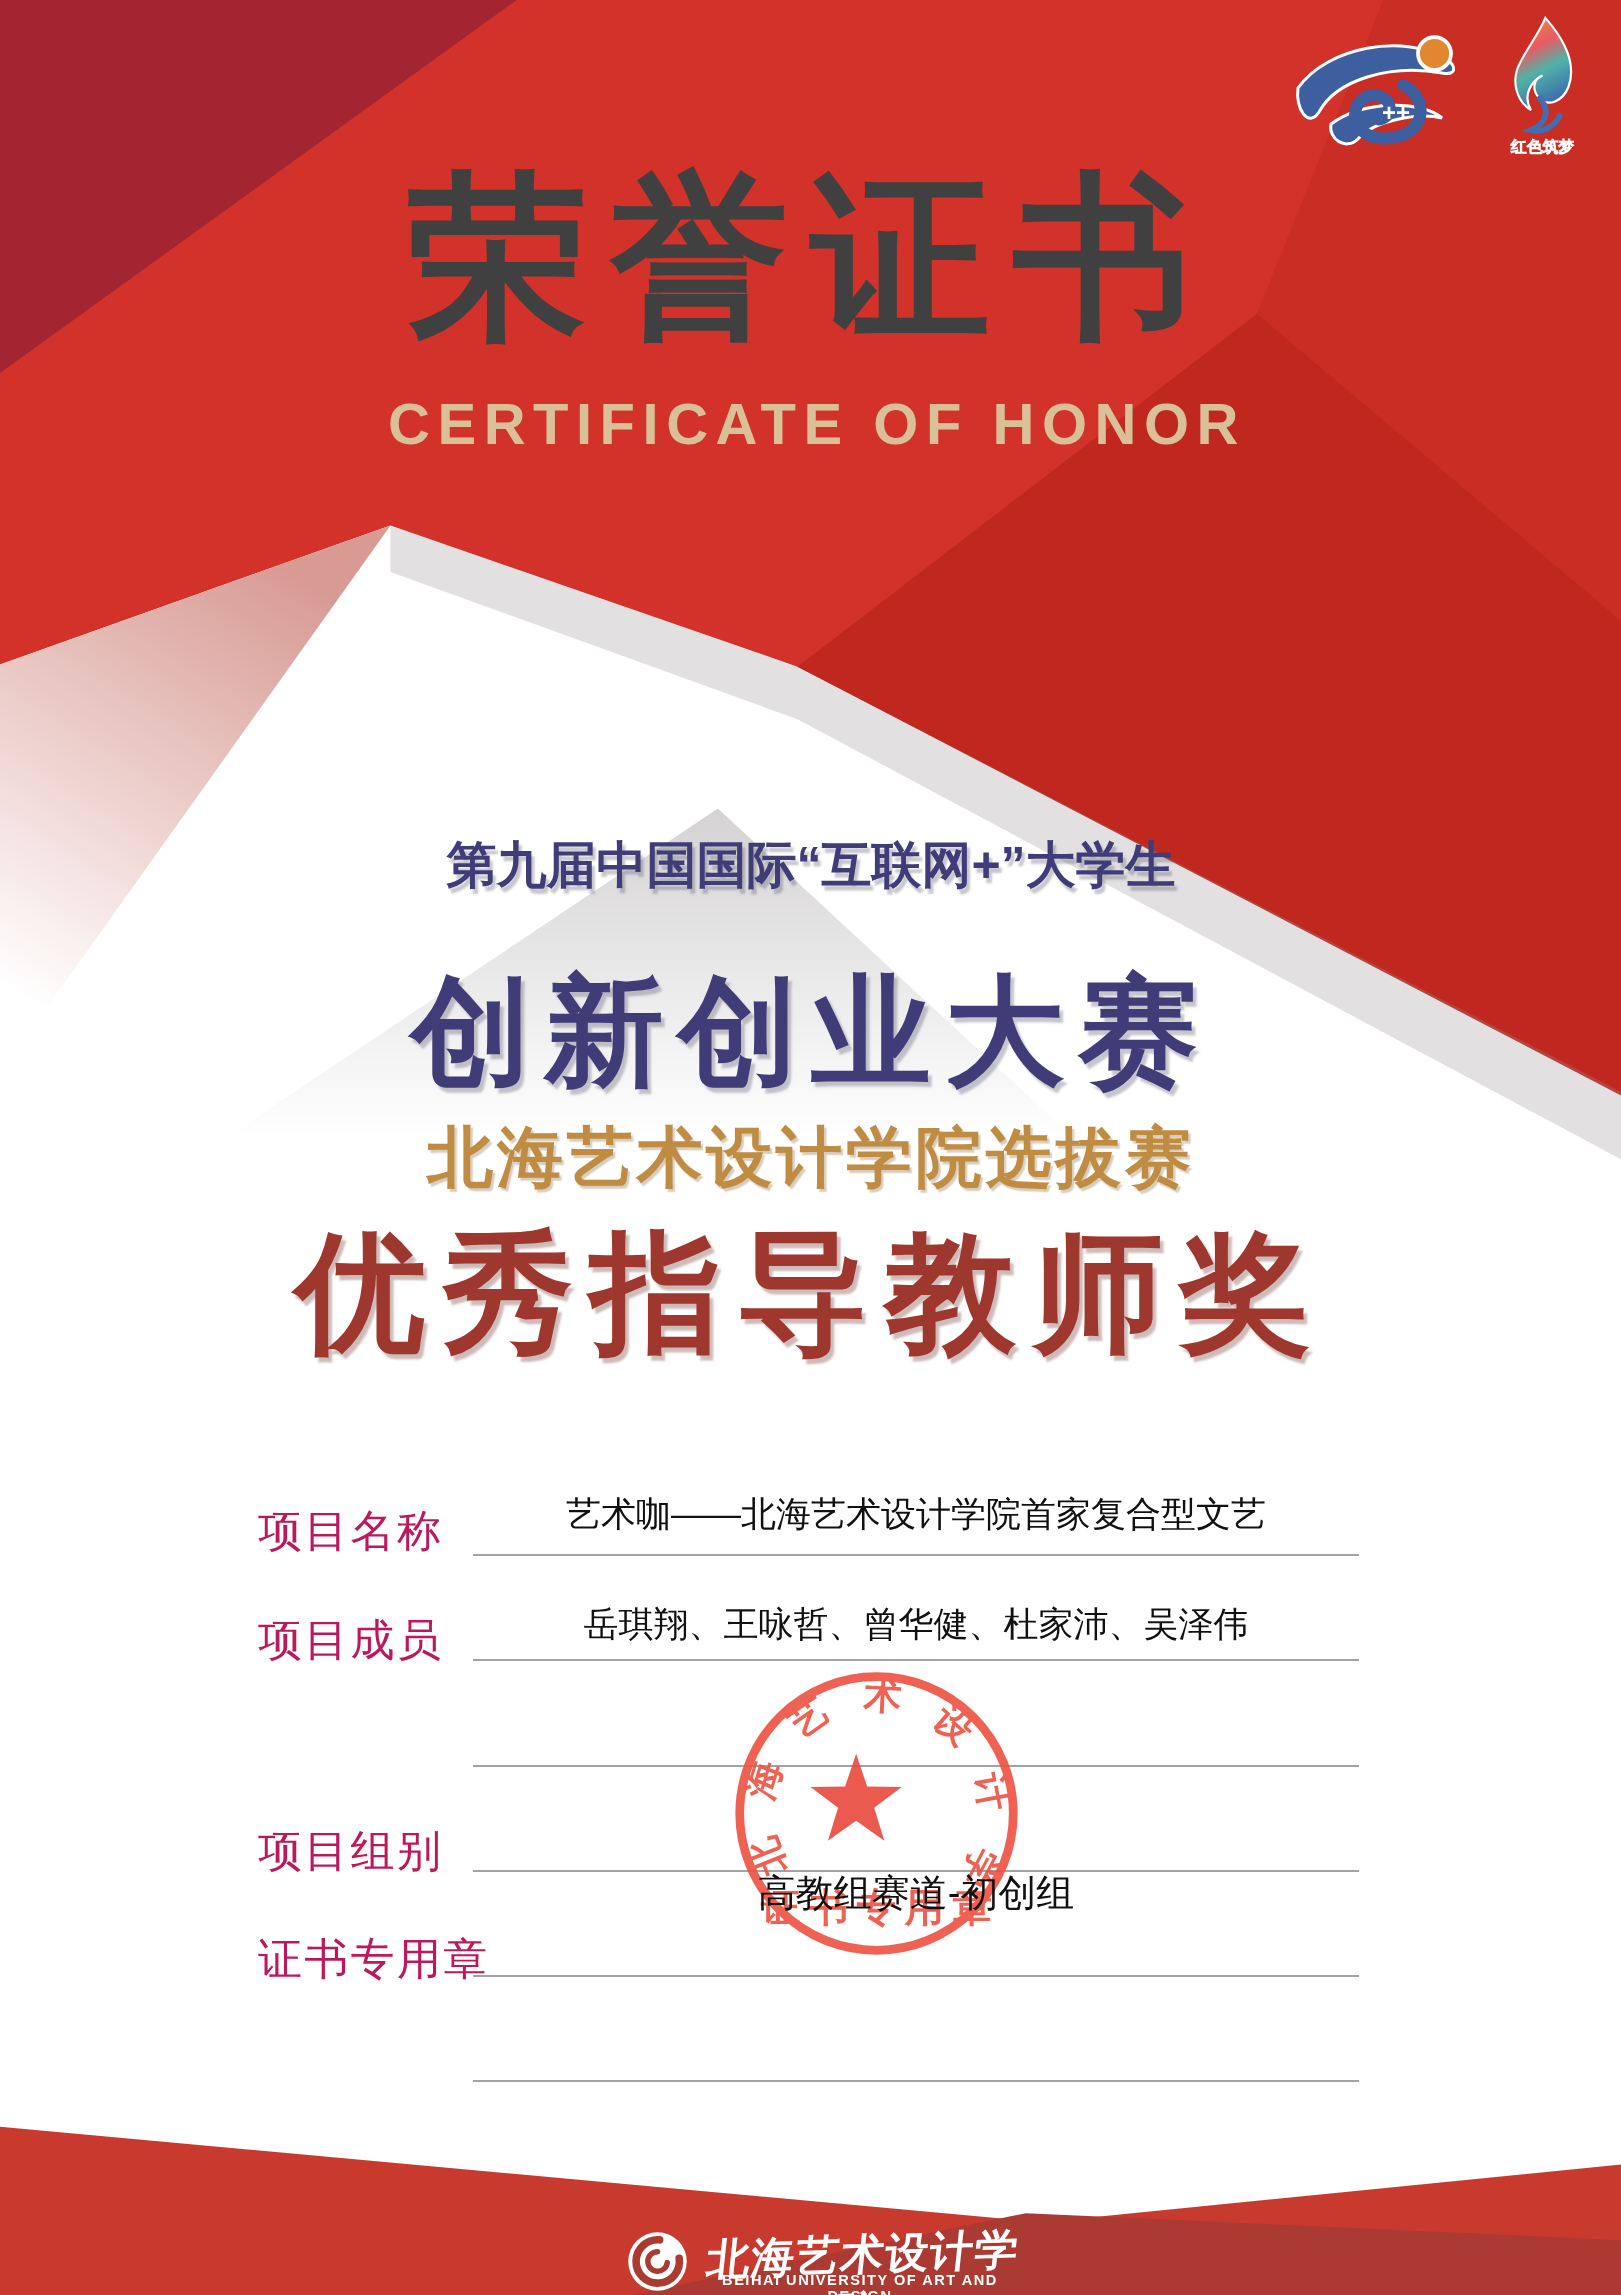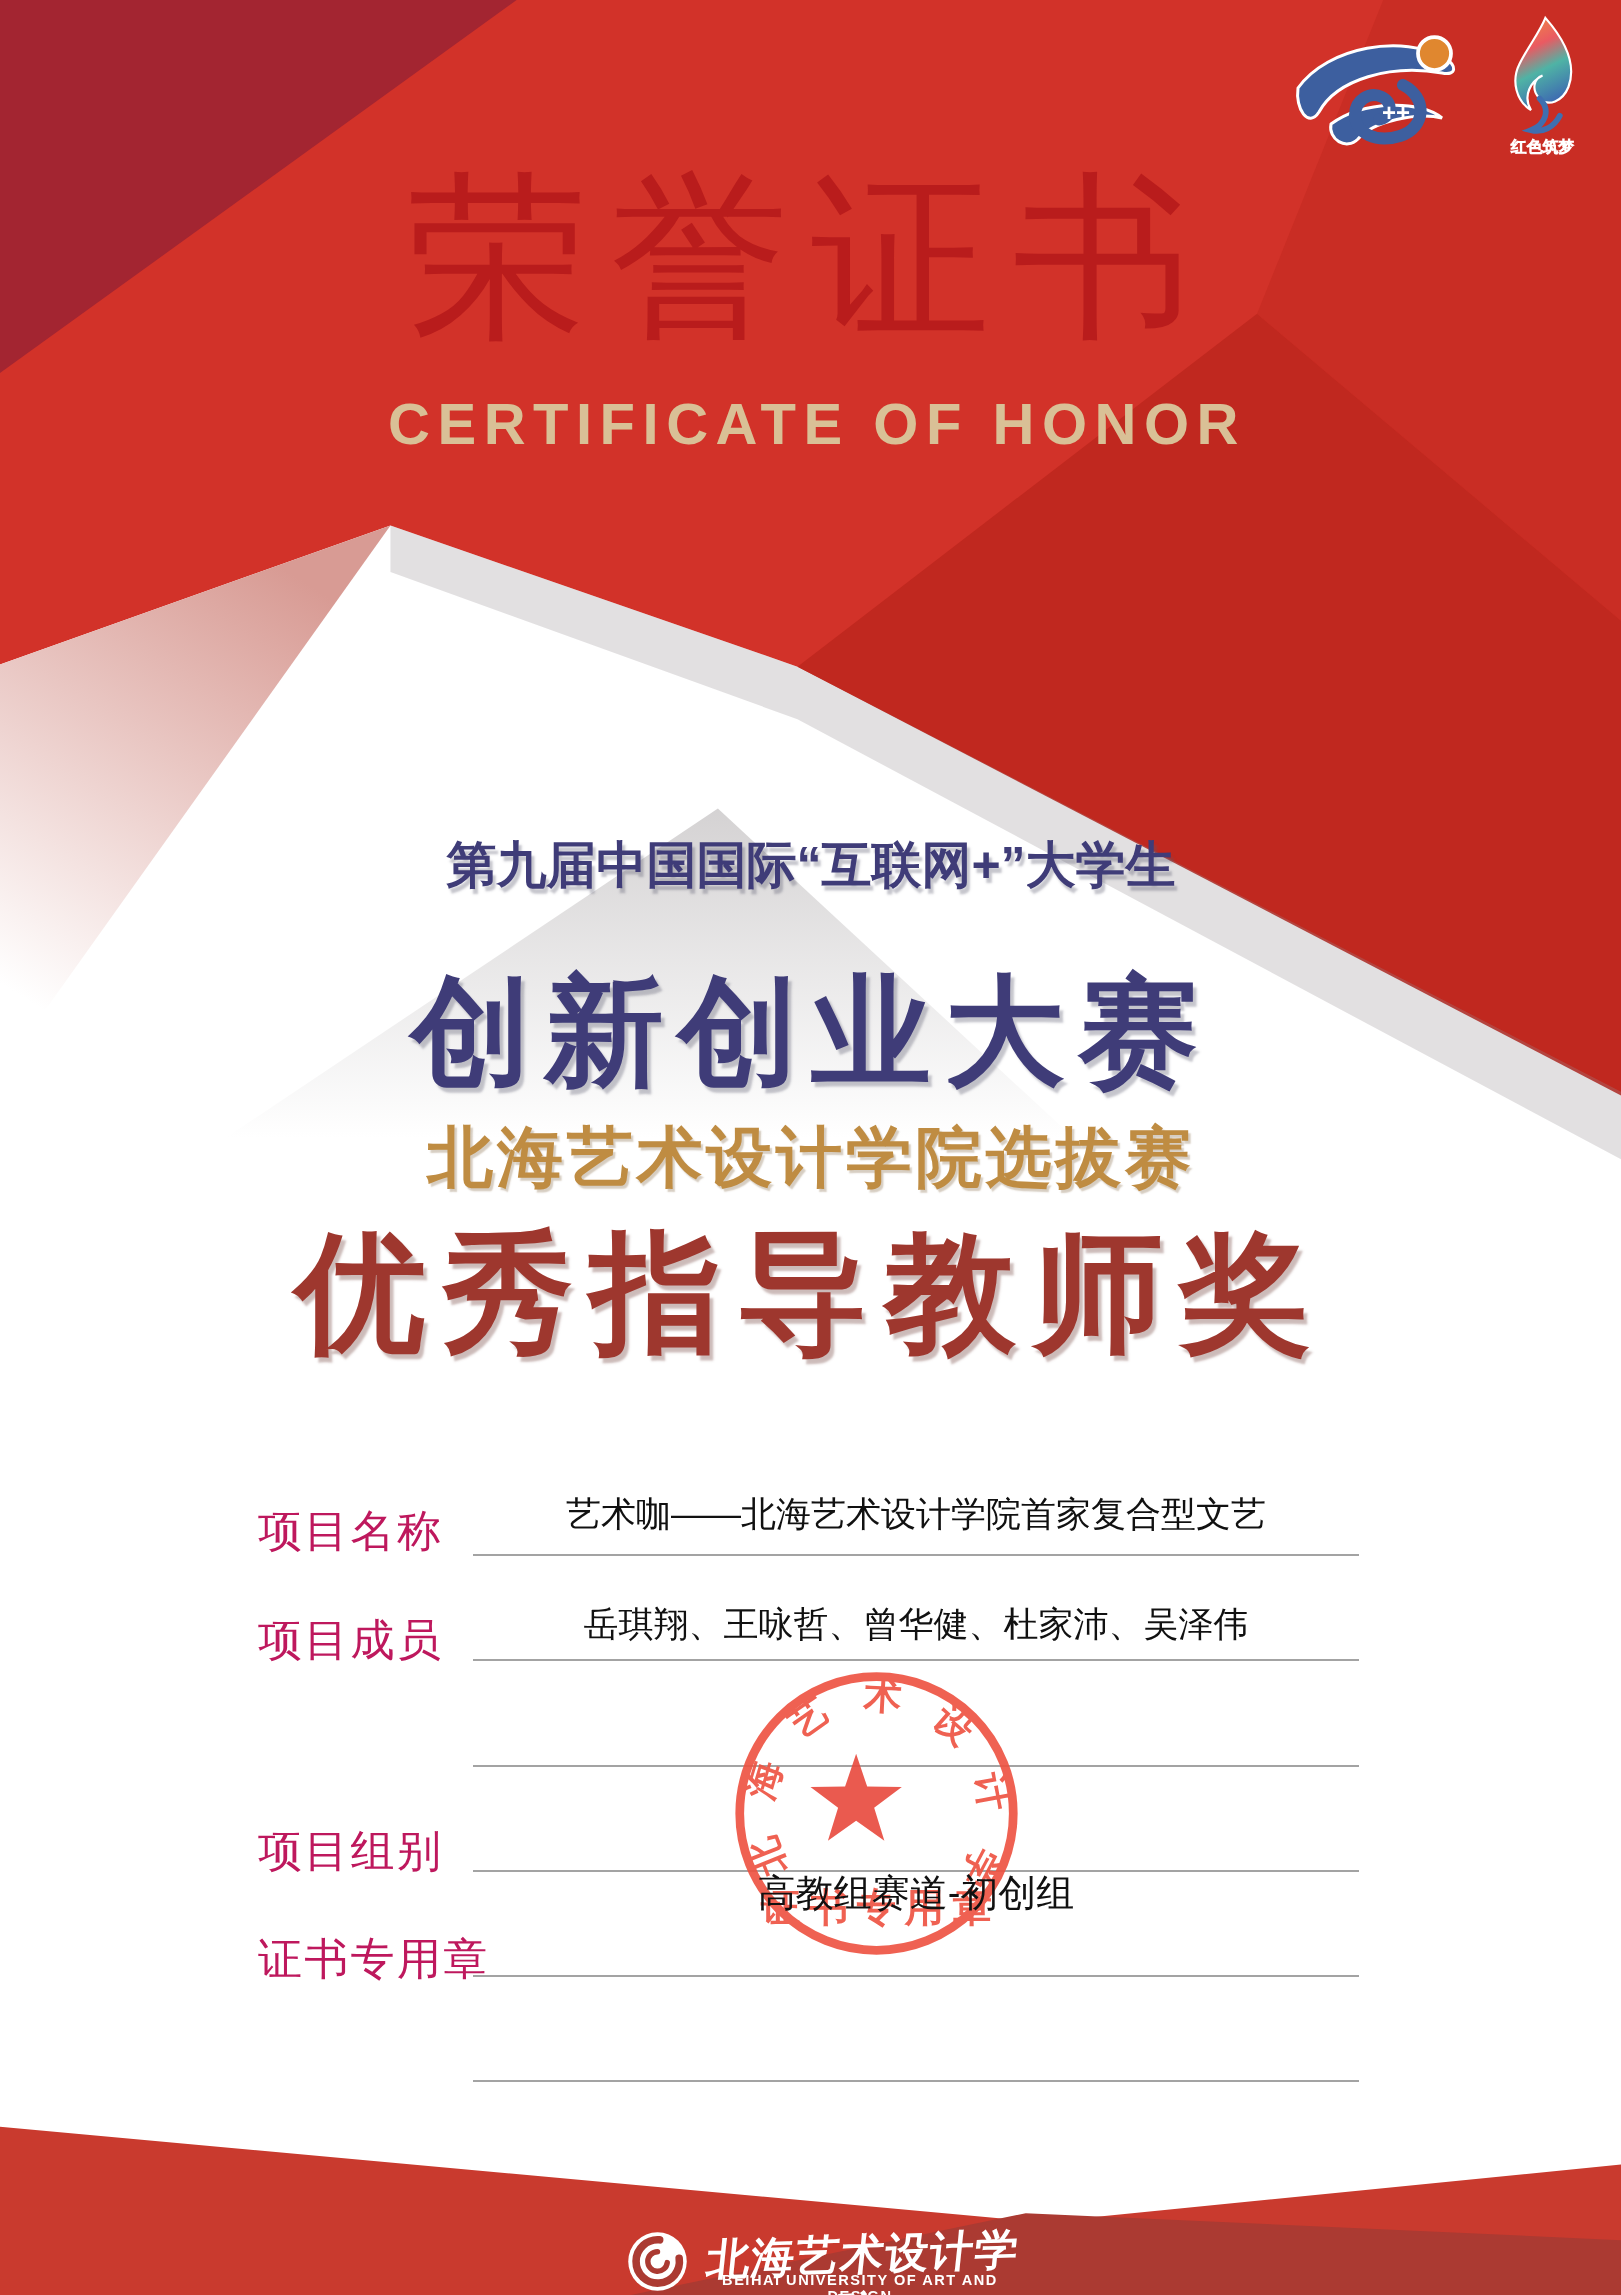--- a/index.html
+++ b/index.html
@@ -2,21 +2,21 @@
 <html style="font-size:12px"><head>
 <meta charset="utf-8">
 <style>
   html,body{margin:0;padding:0;background:#ffffff;}
   .page{position:relative;width:1622px;height:2295px;overflow:hidden;background:#ffffff;
         font-family:"Liberation Sans", sans-serif;}
   .abs{position:absolute;}
   .bg-svg{left:0;top:0;width:1622px;height:2295px;z-index:0;}
   .ctext{left:0;right:0;text-align:center;}
 
-  .title-cn{top:159px;font-size:179px;font-weight:400;letter-spacing:22.5px;color:#b91c1c;z-index:3;line-height:1.1;}
+  .title-cn{top:159px;font-size:179px;font-weight:700;letter-spacing:22.5px;color:#404040;z-index:3;line-height:1.1;}
   .title-en{top:390px;font-size:58px;font-weight:bold;letter-spacing:7.5px;color:#d9c096;z-index:3;margin-left:12px;}
 
   .heading1{top:832px;font-size:50px;font-weight:bold;color:#3f3c78;z-index:3;
             text-shadow:3px 4.5px 2.3px rgba(90,90,110,0.35);}
   .heading2{top:952px;font-size:120px;font-weight:900;letter-spacing:13.5px;color:#3f3c78;z-index:3;
             text-shadow:3.8px 5.3px 2.3px rgba(90,90,110,0.35);}
   .heading3{top:1113px;font-size:66px;font-weight:bold;letter-spacing:3.8px;color:#bf8c42;z-index:3;
             text-shadow:2.3px 3px 1.5px rgba(120,90,50,0.3);}
   .award{top:1206px;font-size:131px;font-weight:900;letter-spacing:16.5px;color:#9e372e;z-index:3;
          text-shadow:3.8px 5.3px 2.3px rgba(110,60,55,0.35);}

